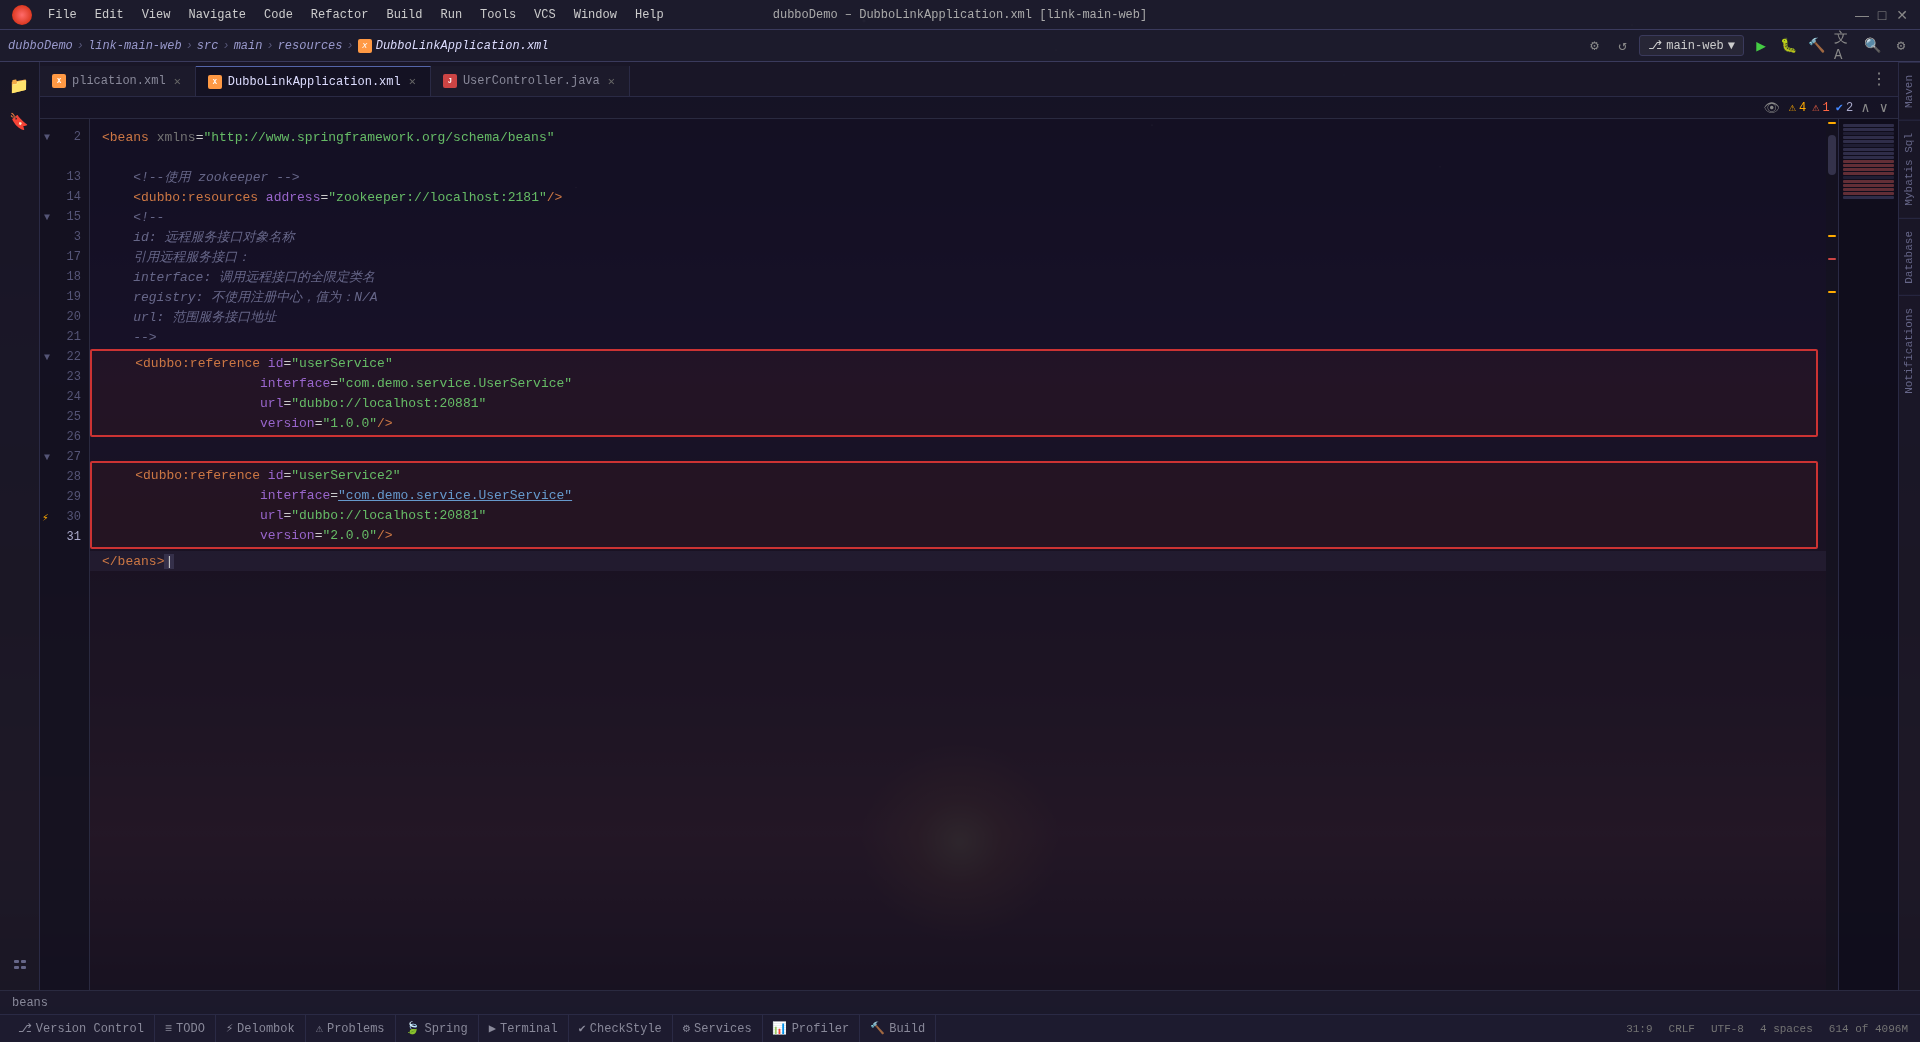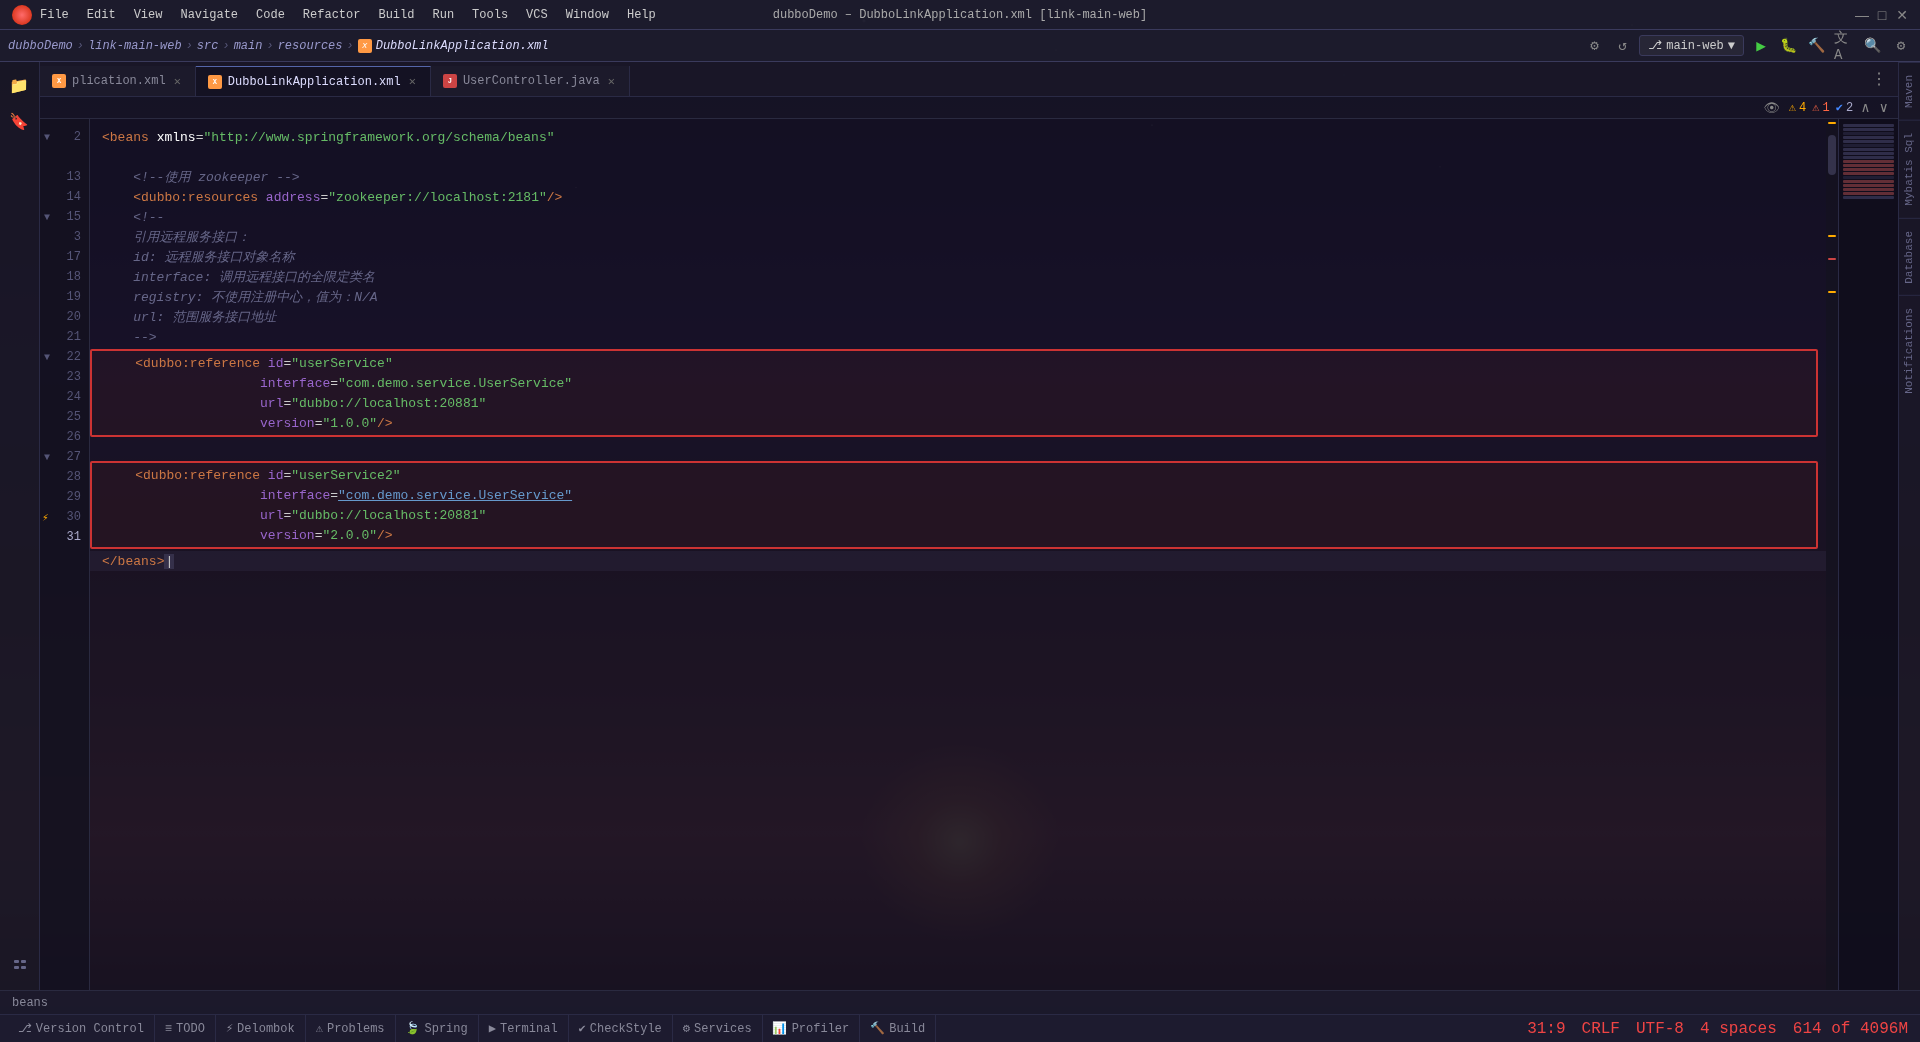--- a/index.html
+++ b/index.html
@@ -78,21 +78,21 @@
       align-items: center;
       justify-content: space-between;
       padding: 0 12px;
       border-bottom: 1px solid #3a3a5c;
       flex-shrink: 0;
     }
 
     .title-bar-left {
       display: flex;
       align-items: center;
-      gap: 0;
+      gap: 8px;
     }
 
     .app-icon {
       width: 20px;
       height: 20px;
       background: radial-gradient(circle, #ff6b6b, #cc2200);
       border-radius: 50%;
       flex-shrink: 0;
     }
 
@@ -505,22 +505,22 @@
     }
 
     .status-tab .tab-icon {
       font-size: 12px;
     }
 
     .status-right {
       display: flex;
       align-items: center;
       gap: 8px;
-      font-size: 16px;
-      color: #ef4444;
+      font-size: 11px;
+      color: #737373;
     }
 
     .status-info {
       padding: 0 4px;
     }
 
     
     .minimap {
       width: 60px;
       background: rgba(15, 13, 28, 0.9);
@@ -751,44 +751,44 @@
             <span class="warning-icon">⚡</span>
             30
           </div>
           <div class="line-num active">31</div>
         </div>
 
         <div class="code-content">
 
           <div class="code-line">
             <span class="kw-tag">&lt;</span><span class="kw-tag">beans</span>
-            <span style="color:#ffffff"> xmlns</span><span style="color:#cccccc">=</span><span class="kw-str">"http://www.springframework.org/schema/beans"</span>
+            <span style="color:#737373"> xmlns</span><span style="color:#cccccc">=</span><span class="kw-str">"http://www.springframework.org/schema/beans"</span>
           </div>
 
           <div class="code-line">&nbsp;</div>
 
           <div class="code-line">
             <span class="kw-comment">&nbsp;&nbsp;&nbsp;&nbsp;&lt;!--使用 zookeeper --&gt;</span>
           </div>
 
           <div class="code-line">
             <span>&nbsp;&nbsp;&nbsp;&nbsp;</span><span class="kw-tag">&lt;</span><span class="kw-dubbo">dubbo:resources</span>
             <span class="kw-attr"> address</span><span style="color:#cccccc">=</span><span class="kw-str">"zookeeper://localhost:2181"</span><span class="kw-tag">/&gt;</span>
           </div>
 
           <div class="code-line">
             <span class="kw-comment">&nbsp;&nbsp;&nbsp;&nbsp;&lt;!--</span>
           </div>
 
           <div class="code-line">
+            <span class="kw-comment">&nbsp;&nbsp;&nbsp;&nbsp;id: 远程服务接口对象名称</span>
+          </div>
+
+          <div class="code-line">
             <span class="kw-comment">&nbsp;&nbsp;&nbsp;&nbsp;引用远程服务接口：</span>
-          </div>
-
-          <div class="code-line">
-            <span class="kw-comment">&nbsp;&nbsp;&nbsp;&nbsp;id: 远程服务接口对象名称</span>
           </div>
 
           <div class="code-line">
             <span class="kw-comment">&nbsp;&nbsp;&nbsp;&nbsp;interface: 调用远程接口的全限定类名</span>
           </div>
 
           <div class="code-line">
             <span class="kw-comment">&nbsp;&nbsp;&nbsp;&nbsp;registry: 不使用注册中心，值为：N/A</span>
           </div>
 

